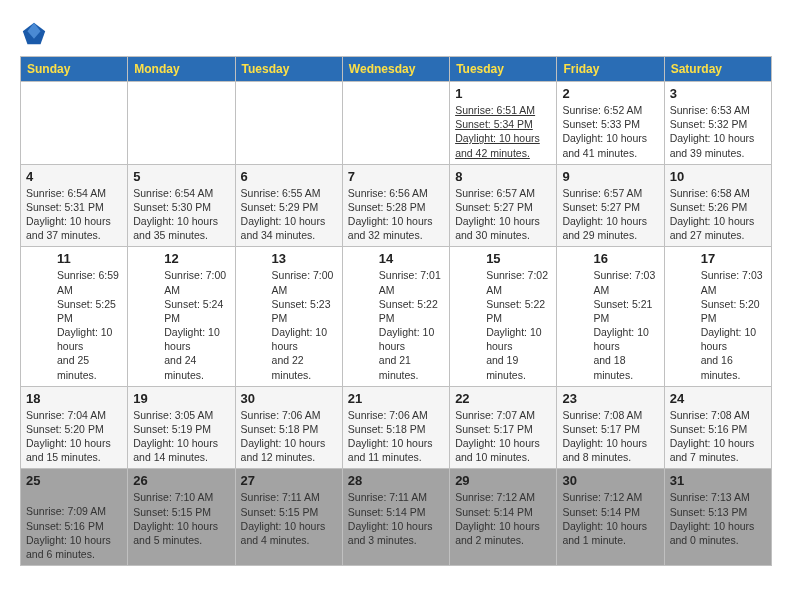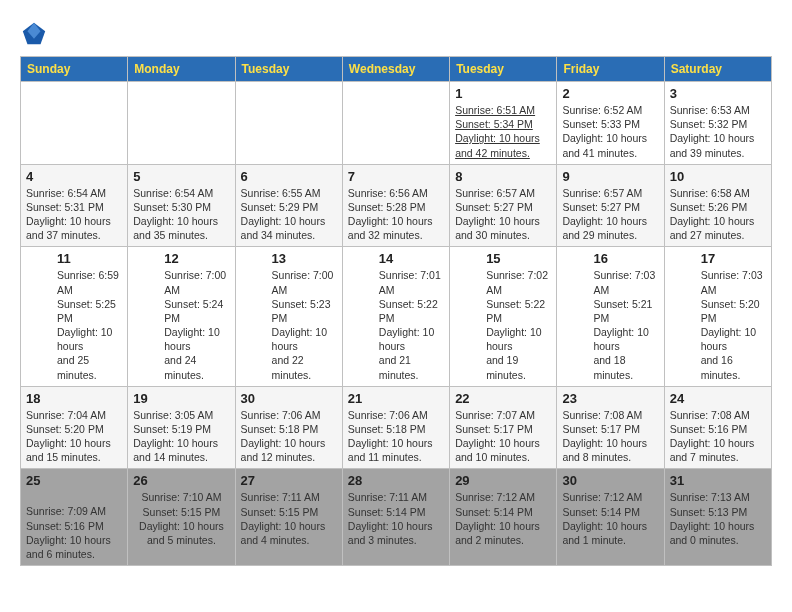--- a/index.html
+++ b/index.html
@@ -306,21 +306,21 @@
       <tr class="row5">
         <td>
           <div class="day-num">25</div>
           <div class="day-info" style="white-space: pre-line; margin-top: 16px;">Sunrise: 7:09 AM
 Sunset: 5:16 PM
 Daylight: 10 hours
 and 6 minutes.</div>
         </td>
         <td>
           <div class="day-num">26</div>
-          <div class="day-info" style="white-space: pre-line; text-align: center;">Sunrise: 7:10 AM
+          <div class="day-info" style="white-space: pre-line;">Sunrise: 7:10 AM
 Sunset: 5:15 PM
 Daylight: 10 hours
 and 5 minutes.</div>
         </td>
         <td>
           <div class="day-num">27</div>
           <div class="day-info" style="white-space: pre-line;">Sunrise: 7:11 AM
 Sunset: 5:15 PM
 Daylight: 10 hours
 and 4 minutes.</div>

